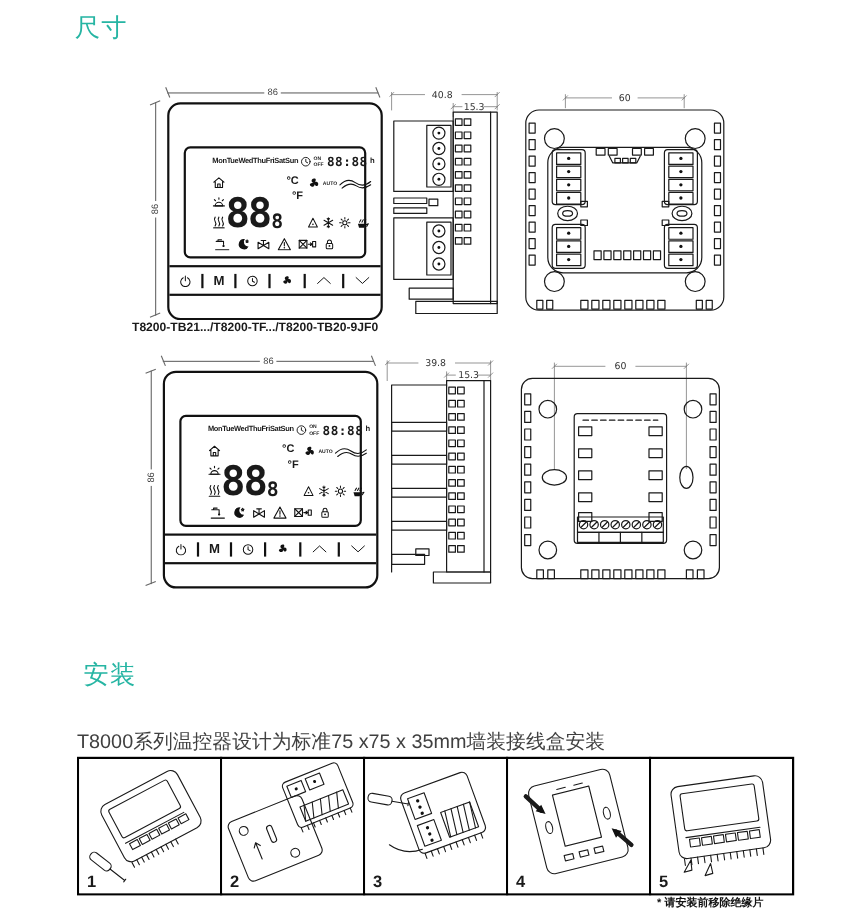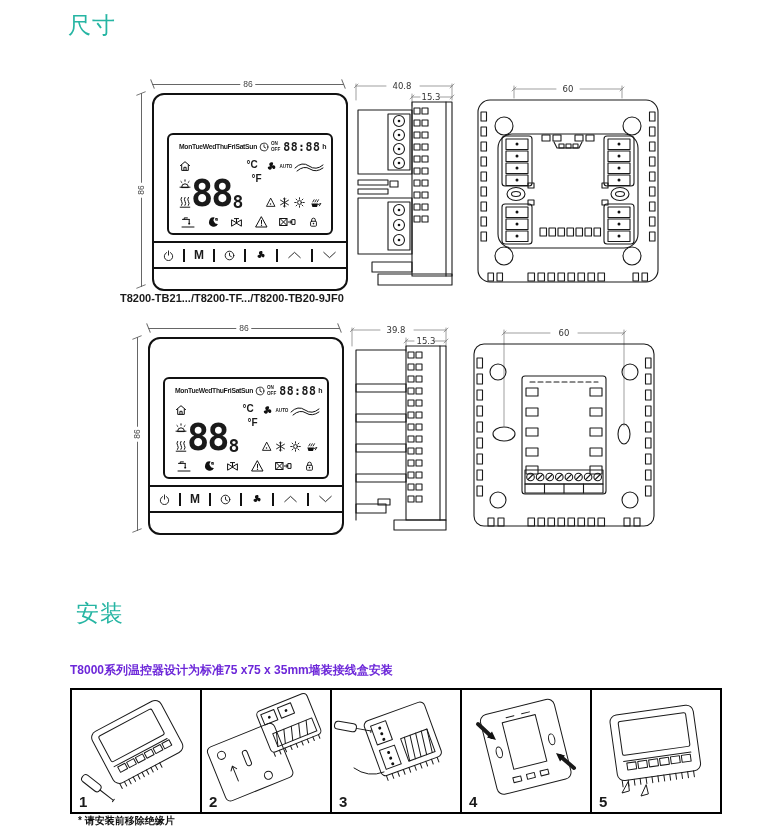--- a/index.html
+++ b/index.html
@@ -1,20 +1,20 @@
 <!DOCTYPE html>
 <html><head>
 <meta charset="utf-8">
 <style>
   html,body{margin:0;padding:0;background:#fff}
   .page{position:relative;width:770px;height:835px;background:#fff;overflow:hidden;
         font-family:"Liberation Sans","DejaVu Sans",sans-serif;color:#1a1a1a}
   .sec-title{position:absolute;font-size:23px;font-weight:500;color:#26b5a3;letter-spacing:1px}
   .caption{position:absolute;font-size:11px;font-weight:600;color:#1a1a1a;text-align:left}
-  .desc{position:absolute;font-size:12px;font-weight:700;color:#6d28d9}
+  .desc{position:absolute;font-size:18px;font-weight:400;color:#404040}
   .footnote{position:absolute;font-size:10px;font-weight:700;color:#111}
 
   
   .dim-row{position:absolute;display:flex;align-items:center}
   .front-wrap{position:relative;width:216px;height:216px;flex:none}
   .front-body{position:absolute;left:18px;top:16px;width:192px;height:194px;
               border:2px solid #111;border-radius:12px;background:#fff}
   .dim-h{position:absolute;left:18px;top:1px;width:192px;height:12px}
   .dim-v{position:absolute;left:1px;top:16px;height:194px;width:12px}
   .dline{position:absolute;background:none}
@@ -23,21 +23,21 @@
   .dim-h::before{left:0}.dim-h::after{right:0}
   .dim-v .dline{top:0;bottom:0;left:50%;border-left:1px solid #666;width:0}
   .dim-v::before,.dim-v::after{content:"";position:absolute;left:1px;height:1px;width:10px;background:#666;transform:rotate(-22deg)}
   .dim-v::before{top:0}.dim-v::after{bottom:0}
   .dlab{position:absolute;left:50%;top:50%;transform:translate(-50%,-52%);background:#fff;
         padding:0 3px;font-size:8.5px;color:#444;line-height:1}
   .dim-v .dlab{transform:translate(-50%,-50%) rotate(-90deg)}
 
   
   .lcd{position:absolute;left:13px;top:38px;right:13px;height:102px;border:2px solid #111;
-       border-radius:6px;padding:4px 10px;box-sizing:border-box;display:flex;flex-direction:column;justify-content:space-between}
+       border-radius:6px;padding:4px 24px;box-sizing:border-box;display:flex;flex-direction:column;justify-content:space-between}
   .lcd-r1{display:flex;align-items:center;gap:2px;height:15px}
   .days{font-size:6.8px;font-weight:700;letter-spacing:-.3px;white-space:nowrap}
   .onoff{display:flex;flex-direction:column;font-size:4.6px;font-weight:700;line-height:1.15}
   .onoff i{font-style:normal}
   .time{font-family:"DejaVu Sans Mono",monospace;font-weight:700;font-size:11.5px;letter-spacing:.5px;margin-left:1px}
   .th{font-size:7px;font-weight:700}
   .lcd-r2{display:flex;align-items:stretch;height:50px}
   .licons{display:flex;flex-direction:column;justify-content:space-between;width:15px;padding:1px 0}
   .temp{display:flex;align-items:flex-end;line-height:.8}
   .tmain{font-family:"DejaVu Sans Mono",monospace;font-weight:700;font-size:37px;letter-spacing:-2px}
@@ -724,15 +724,15 @@
             <rect x="77" y="69" width="9" height="7"></rect>
             <rect x="88" y="69" width="9" height="7"></rect>
           <path d="M26 86v6M32 86v6M38 86v6M44 86v6M50 86v6M56 86v6M62 86v6M68 86v6M74 86v6M80 86v6M86 86v6M92 86v6M98 86v6"></path>
         </g>
         <path d="M36 92l-6 11 7-2ZM54 95l-5 11 7-2Z"></path>
       </svg>
       <div class="stepnum">5</div>
     </div>
   </div>
 
-  <div class="footnote" style="left:78px;top:814px;width:640px;text-align:left">* 请安装前移除绝缘片</div>
+  <div class="footnote" style="left:54px;top:814px;width:640px;text-align:right">* 请安装前移除绝缘片</div>
 
 </div>
 
 </body></html>

